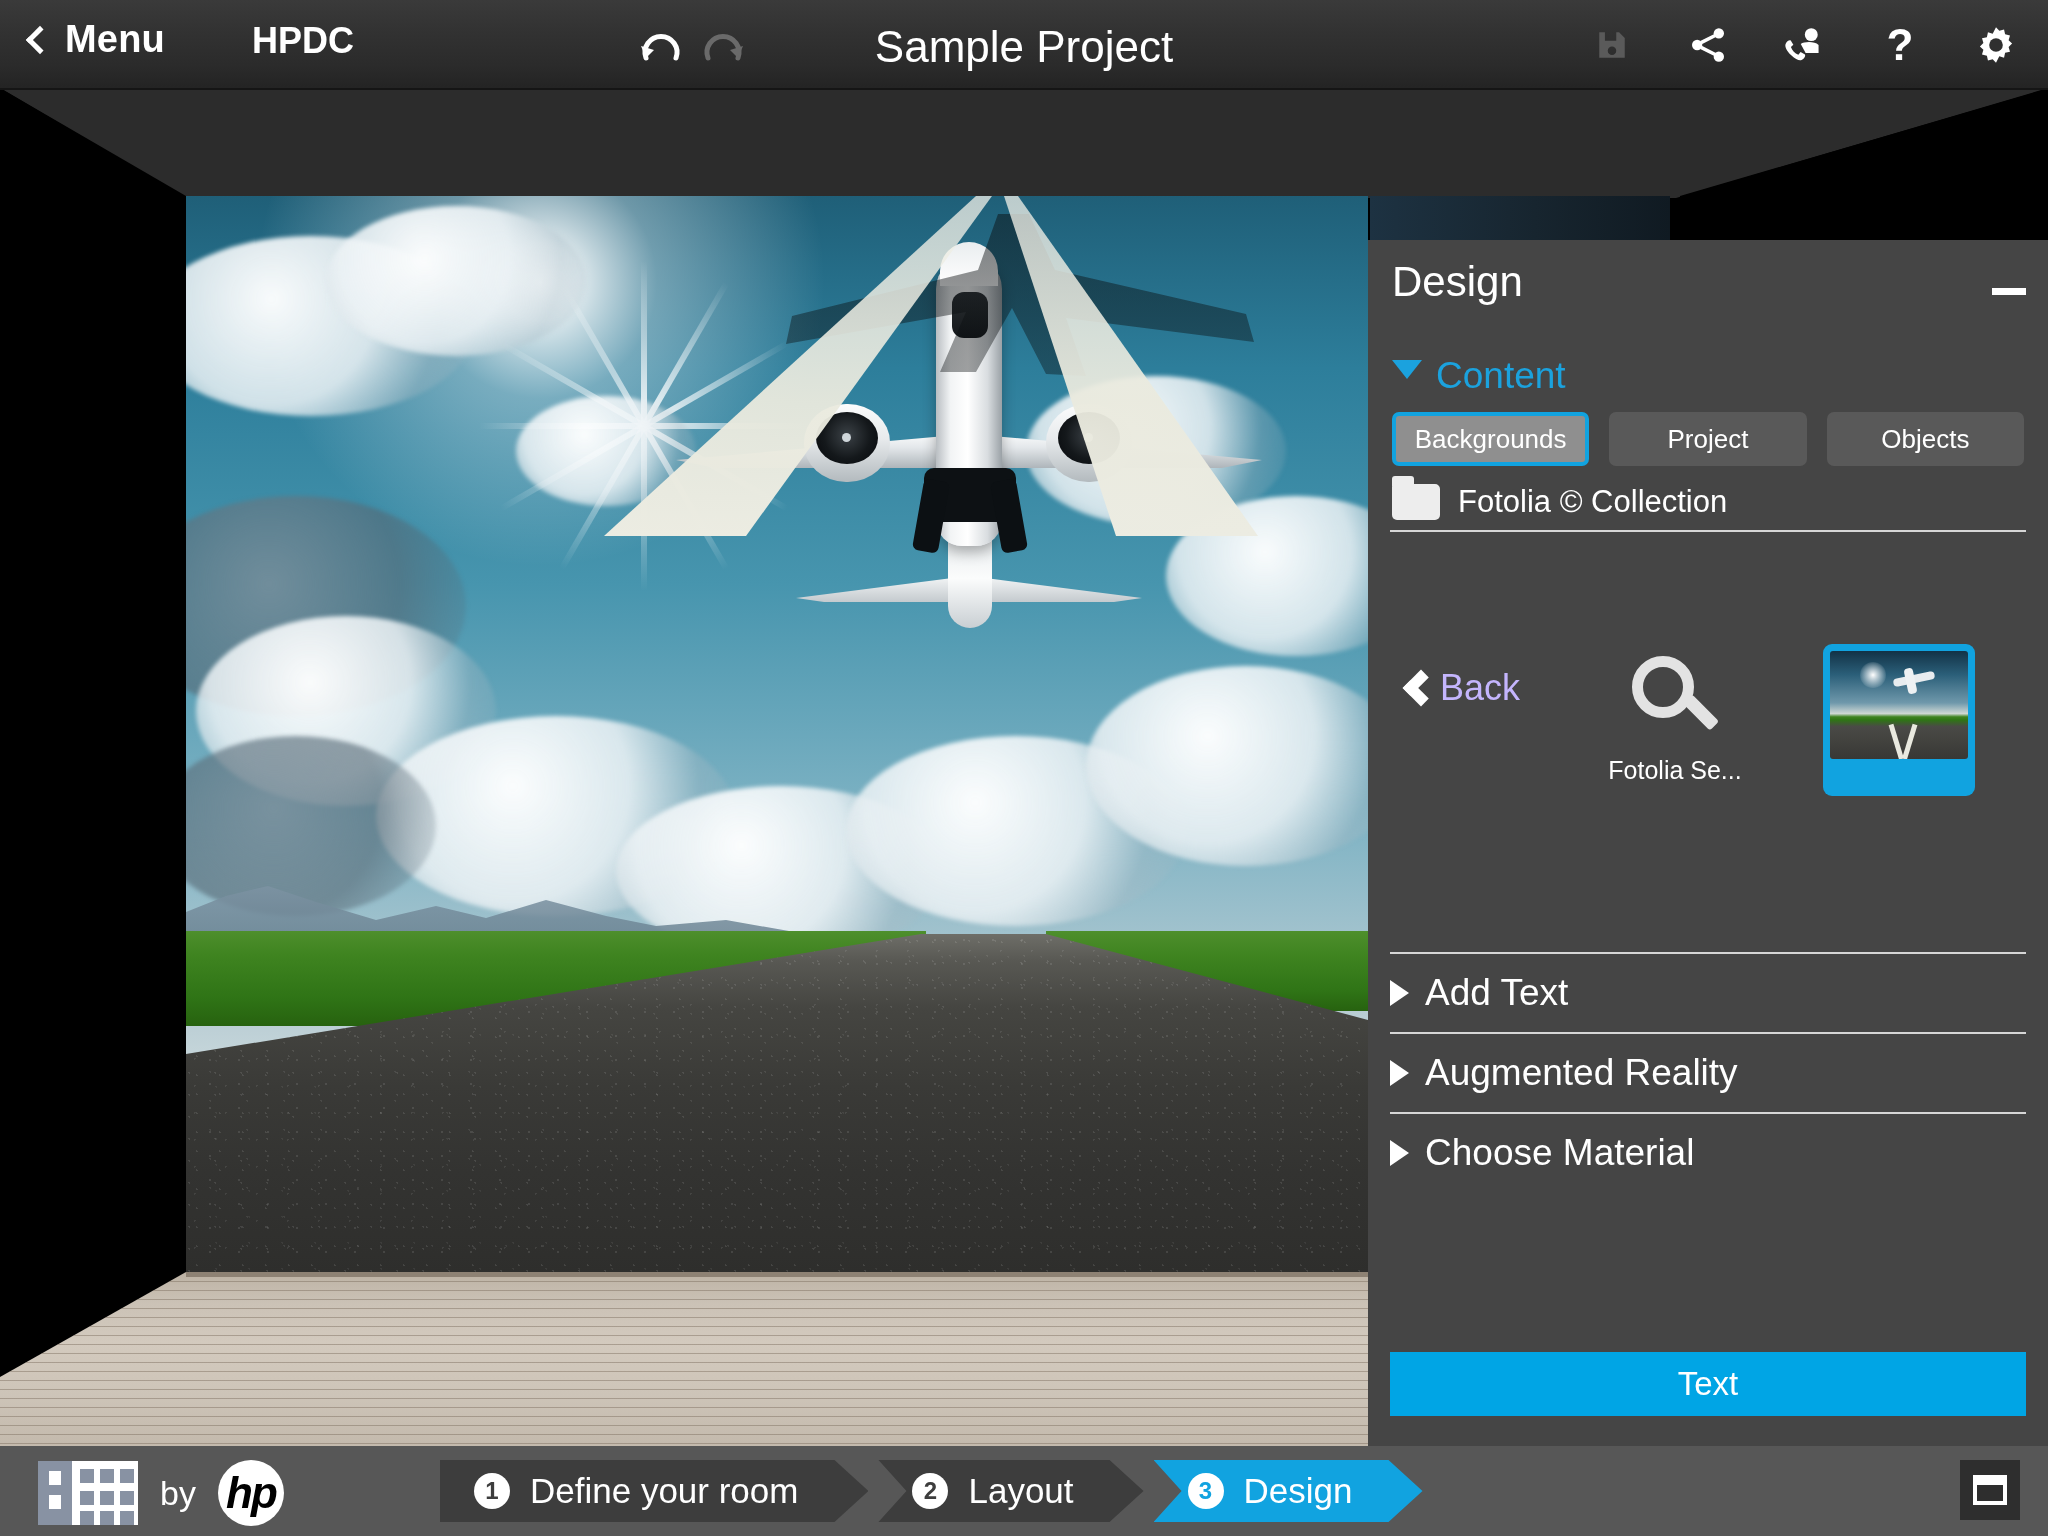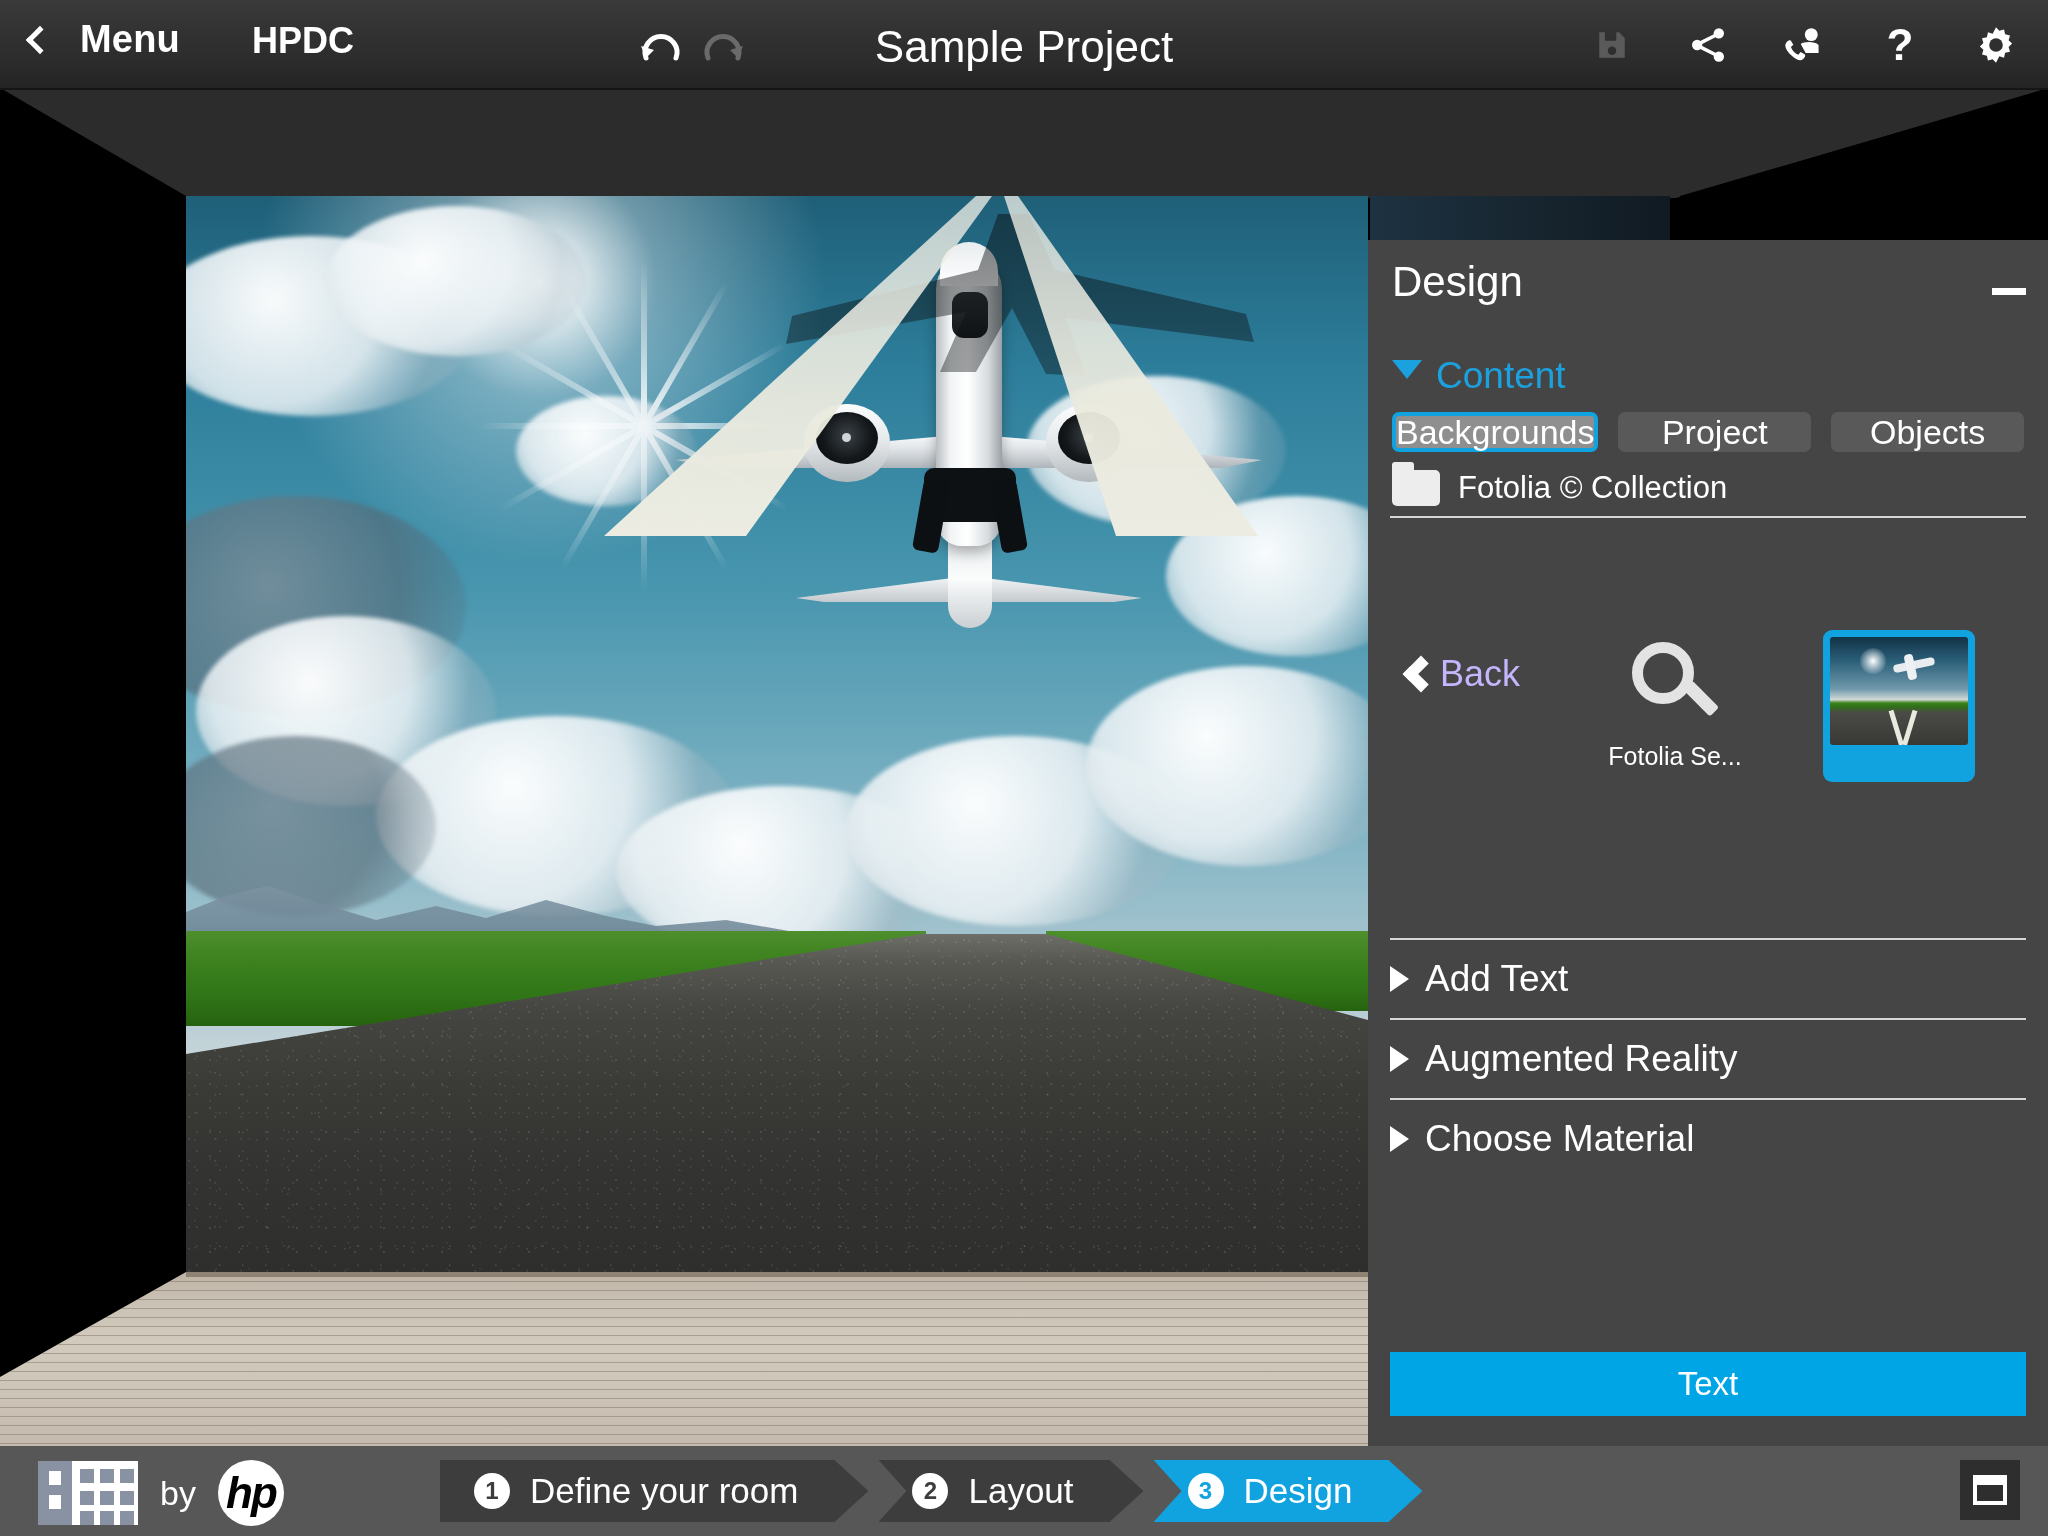--- a/index.html
+++ b/index.html
@@ -11,21 +11,21 @@
   
   .topbar{
     position:absolute; left:0; top:0; width:2048px; height:90px;
     background:linear-gradient(180deg,#3a3a3a 0%,#323232 35%,#2b2b2b 72%,#232323 100%);
     z-index:40;
   }
   .topbar:after{
     content:""; position:absolute; left:0; right:0; bottom:0; height:2px;
     background:#151515;
   }
-  .tb-menu{ position:absolute; left:30px; top:18px; display:flex; align-items:center; gap:30px; cursor:pointer;}
+  .tb-menu{ position:absolute; left:30px; top:18px; display:flex; align-items:center; gap:15px; cursor:pointer;}
   .chev-left{ width:20px; height:20px; border-left:5px solid #fff; border-bottom:5px solid #fff;
      transform:rotate(45deg); display:block; }
   .tb-menu .lbl{ color:#fff; font-size:38px; font-weight:bold; letter-spacing:.2px; }
   .tb-hpdc{ position:absolute; left:252px; top:20px; color:#fff; font-size:36px; font-weight:bold;}
   .tb-title{ position:absolute; left:0; right:0; top:22px; text-align:center; color:#fff; font-size:44px; }
 
   .undo,.redo{ position:absolute; top:28px; width:46px; height:40px; }
   .undo{ left:638px; }
   .redo{ left:700px; }
 
@@ -149,22 +149,22 @@
   .panel-head{ position:relative; height:98px; }
   .panel-title{ position:absolute; left:24px; top:18px; color:#fff; font-size:42px; }
   .panel-min{ position:absolute; right:22px; top:48px; width:34px; height:7px; background:#fff; cursor:pointer;}
 
   .sec-head{ display:flex; align-items:center; gap:14px; padding:0 24px; height:62px; cursor:pointer; }
   .tri-down{ width:0;height:0; border-left:15px solid transparent; border-right:15px solid transparent; border-top:19px solid #1ba2de; }
   .tri-right{ width:0;height:0; border-top:13px solid transparent; border-bottom:13px solid transparent; border-left:19px solid #fff; }
   .sec-head .ttl{ color:#1ba2de; font-size:37px;margin-top:13px; }
 
   .tabs{ display:flex; gap:20px; padding:12px 24px 0 24px; }
-  .tab{ flex:1; height:40px; border-radius:7px; background:#595959; color:#fff;
-        display:flex; align-items:center; justify-content:center; font-size:34px; cursor:pointer;
+  .tab{ flex:1; height:54px; border-radius:7px; background:#595959; color:#fff;
+        display:flex; align-items:center; justify-content:center; font-size:26px; cursor:pointer;
         border:4px solid transparent; }
   .tab.active{ background:#8f8f8f; border-color:#11a3e0; }
 
   .crumb{ display:flex; align-items:center; gap:18px; padding:18px 24px 10px 24px; cursor:pointer; }
   .folder{ width:48px; height:36px; background:#ededed; border-radius:3px 5px 5px 5px; position:relative; }
   .folder:before{ content:""; position:absolute; left:0; top:-8px; width:22px; height:10px; background:#ededed; border-radius:3px 3px 0 0;}
   .crumb .t{ color:#fff; font-size:31px; }
   .crumb-rule{ height:2px; background:#d6d6d6; margin:0 22px; }
 
   .browser{ position:relative; height:420px; }

